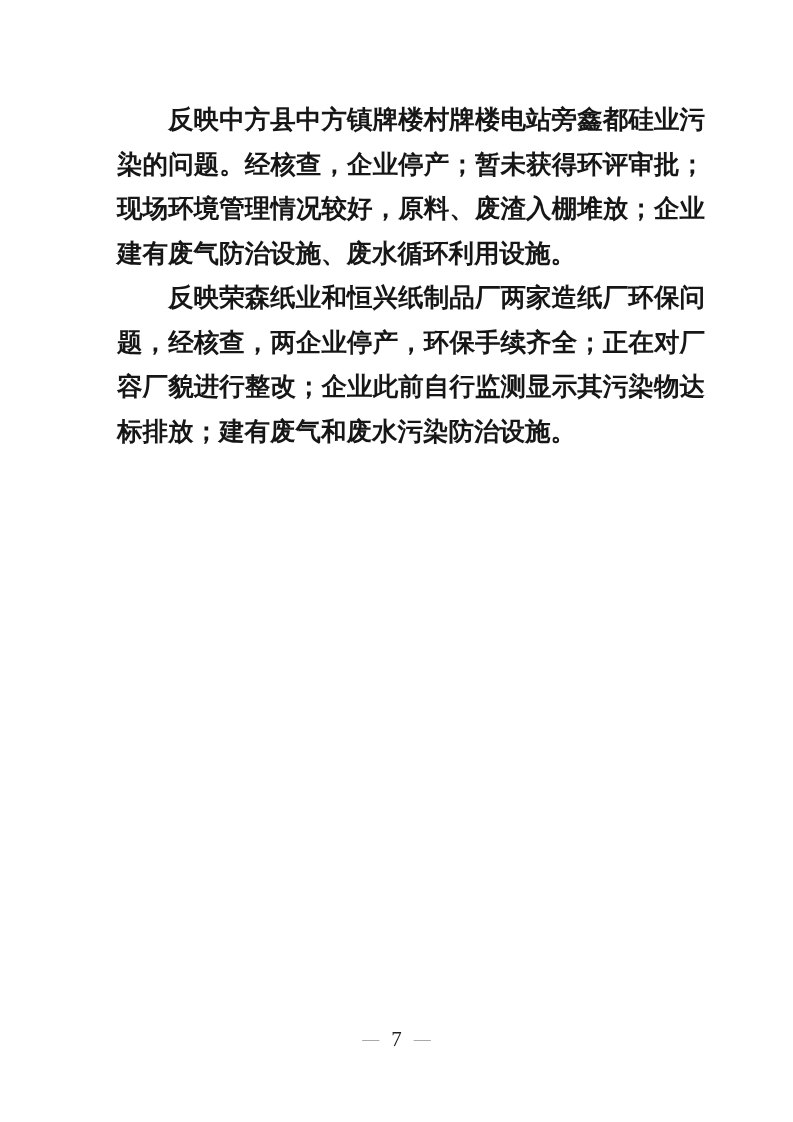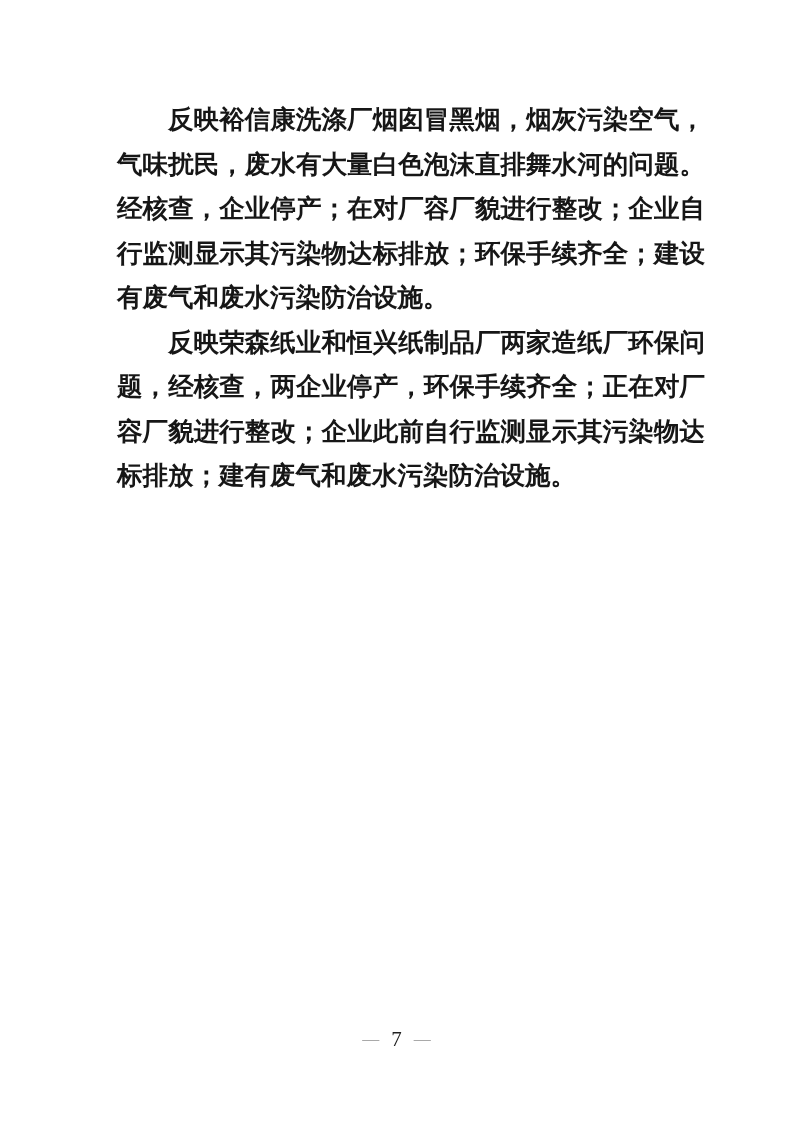--- a/index.html
+++ b/index.html
@@ -57,21 +57,21 @@
   .footer .num {
     color: #1f1f1f;
   }
 </style>
 </head>
 <body>
 
 <div class="page">
 
   <div class="doc-body">
-      <p class="para">反映裕信康洗涤厂烟囱冒黑烟，烟灰污染空气，气味扰民，废水有大量白色泡沫直排舞水河的问题。经核查，企业停产；在对厂容厂貌进行整改；企业自行监测显示其污染物达标排放；环保手续齐全；建设有废气和废水污染防治设施。</p>
+      <p class="para">反映中方县中方镇牌楼村牌楼电站旁鑫都硅业污染的问题。经核查，企业停产；暂未获得环评审批；现场环境管理情况较好，原料、废渣入棚堆放；企业建有废气防治设施、废水循环利用设施。</p>
       <p class="para">反映荣森纸业和恒兴纸制品厂两家造纸厂环保问题，经核查，两企业停产，环保手续齐全；正在对厂容厂貌进行整改；企业此前自行监测显示其污染物达标排放；建有废气和废水污染防治设施。</p>
     </div>
 
   <div class="footer">
     <span class="dash left">—</span><span class="num">7</span><span class="dash right">—</span>
   </div>
 
 </div>
 
 </body></html>

